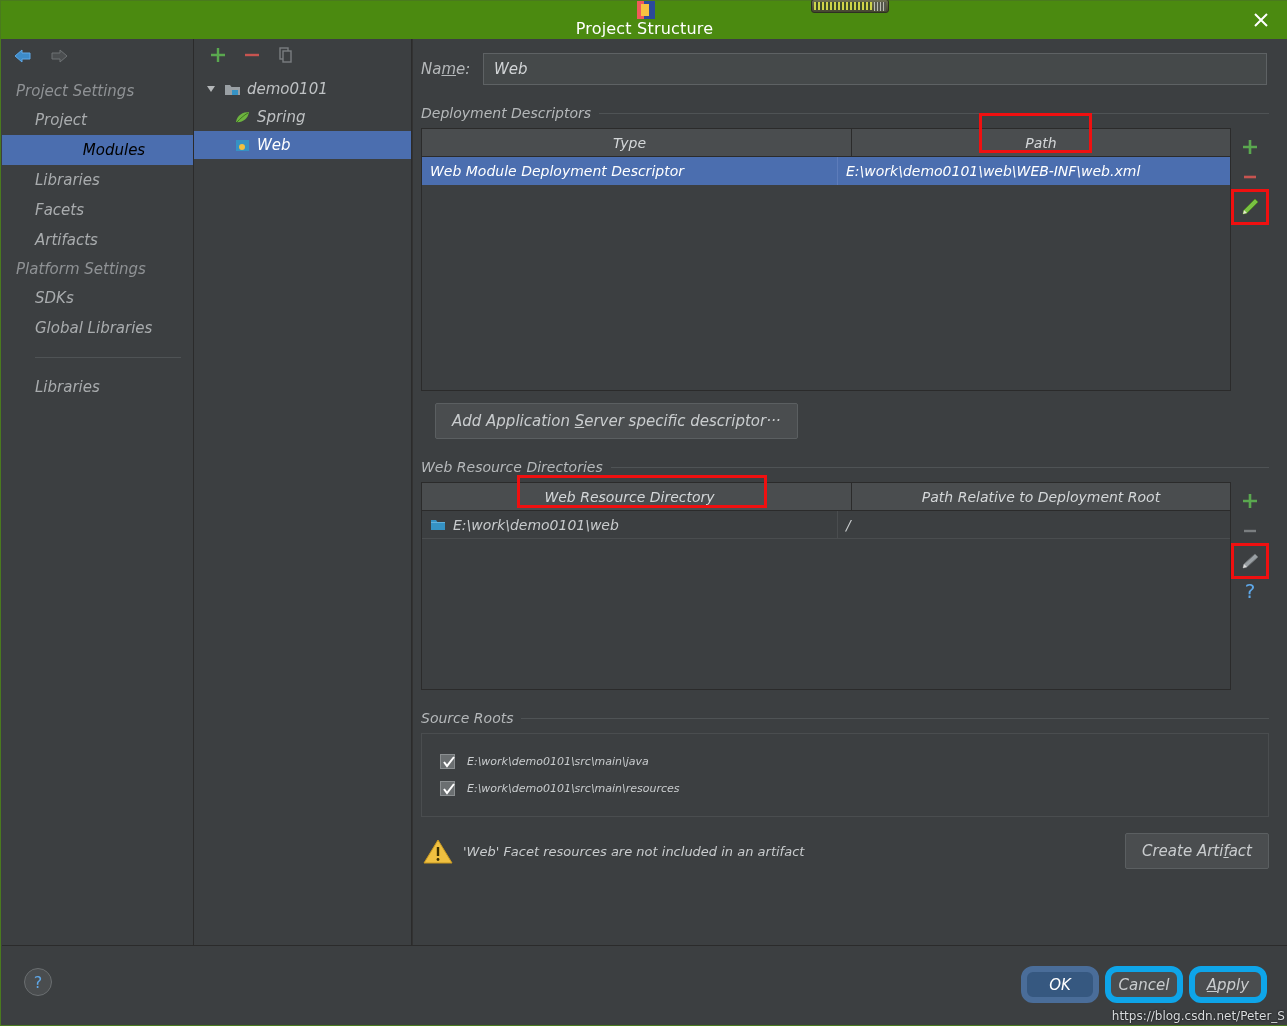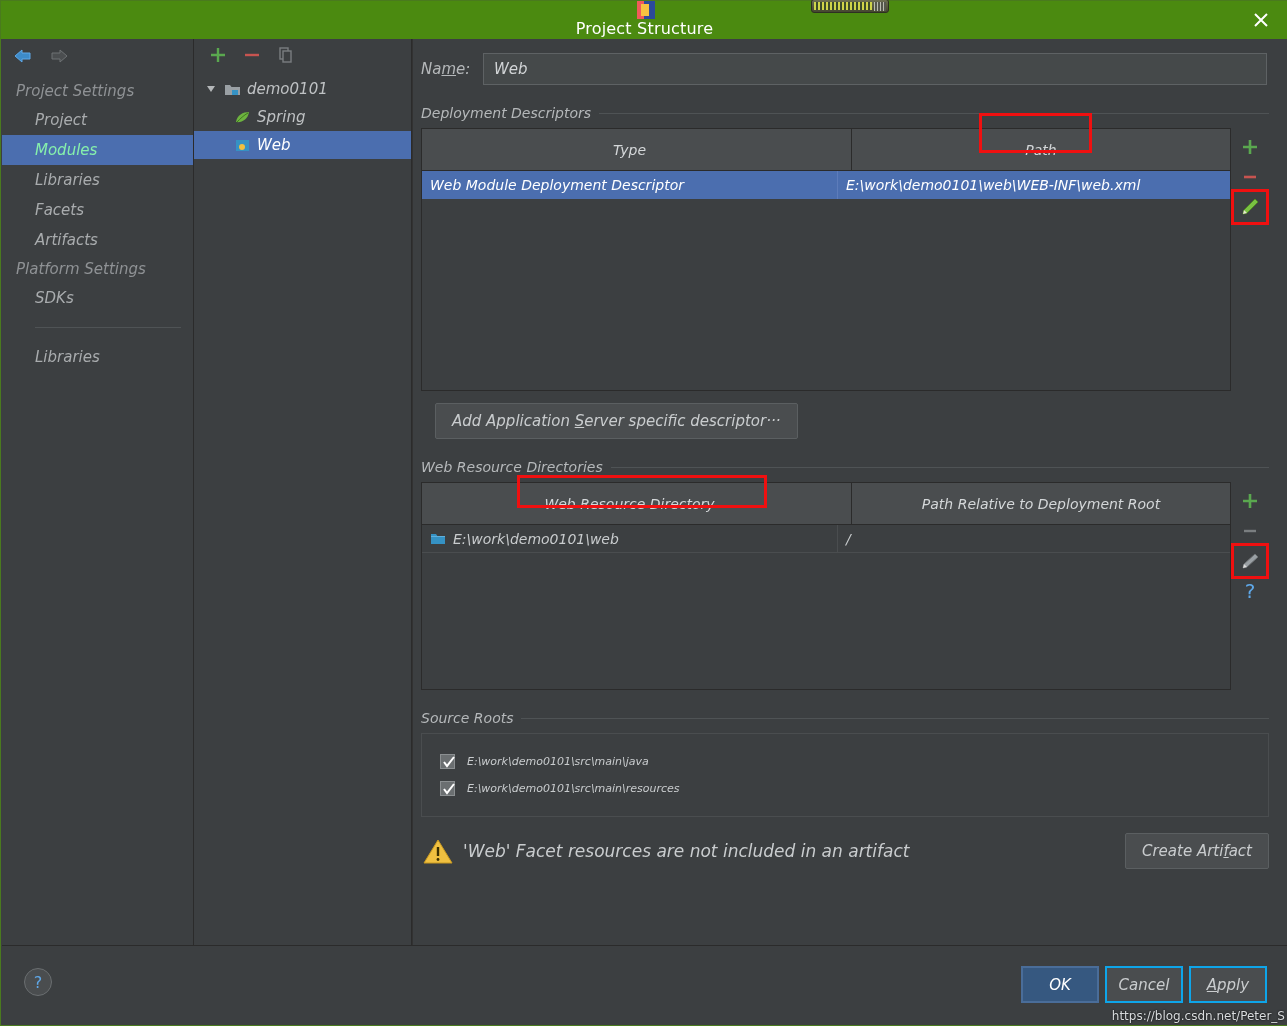--- a/index.html
+++ b/index.html
@@ -76,21 +76,21 @@
   .side-list { margin-top: 4px; }
   .side-group {
     color: #8f9295; font-size: 15px; padding: 5px 0 5px 14px;
     font-family: "DejaVu Sans", sans-serif; font-style: italic;
   }
   .side-item {
     color: #a9acae; font-size: 15px; padding: 6px 0 6px 33px;
     font-family: "DejaVu Sans", sans-serif; font-style: italic;
     white-space: nowrap;
   }
-  .side-item.selected { background: #4b6eaf; color: #86efac; }
+  .side-item.selected { background: #4b6eaf; color: #000000; text-align: center; }
   .side-sep { height: 1px; background: #4f5355; margin: 14px 12px 14px 33px; }
 
   
   .treepanel {
     position: absolute; left: 193px; top: 38px;
     width: 218px; height: 906px;
     background: #3c3f41;
     border-right: 1px solid #2b2b2b;
   }
   .tree-toolbar { height: 32px; display: flex; align-items: center; gap: 14px; padding-left: 14px; }
@@ -140,21 +140,21 @@
   }
   .section-hdr .rule { flex: 1; height: 1px; background: #4f5355; }
 
   
   .tbl-wrap { display: flex; margin: 7px 18px 0 8px; }
   .tbl {
     flex: 1; background: #3c3f41;
     border: 1px solid #2b2b2b;
     display: flex; flex-direction: column;
   }
-  .tbl-head { display: flex; height: 42px; background: #4a4d4f; border-bottom: 1px solid #2b2b2b; gap: 14px; }
+  .tbl-head { display: flex; height: 28px; background: #4a4d4f; border-bottom: 1px solid #2b2b2b; gap: 14px; }
   .th {
     display: flex; align-items: center; justify-content: center;
     color: #d4d7d9; font-size: 14px; font-style: italic;
     font-family: "DejaVu Sans", sans-serif;
     position: relative;
   }
   .th + .th { border-left: 1px solid #2b2b2b; }
   .tbl-body { flex: 1; }
   .tr { display: flex; height: 28px; align-items: stretch; }
   .tr.selected { background: #4b6eaf; }
@@ -203,42 +203,42 @@
   }
   .cb svg { position: absolute; left: 1px; top: 0; }
   .cb-label {
     color: #c9ccce; font-size: 11px; font-style: italic;
     font-family: "DejaVu Sans", sans-serif; white-space: nowrap;
   }
 
   .warn-row { display: flex; align-items: center; margin: 16px 18px 0 8px; }
   .warn-ico { width: 34px; height: 30px; flex: none; display: flex; align-items: center; justify-content: center; }
   .warn-text {
-    flex: 1; color: #c9ccce; font-size: 17px; font-style: italic;
+    flex: 1; color: #c9ccce; font-size: 13px; font-style: italic;
     font-family: "DejaVu Sans", sans-serif; padding-left: 8px; white-space: nowrap;
   }
 
   
   .footer {
     position: absolute; left: 1px; top: 944px; width: 1285px; height: 80px;
     background: #3c3f41; border-top: 1px solid #2b2b2b;
   }
   .help-btn {
     position: absolute; left: 22px; top: 22px; width: 28px; height: 28px;
     border-radius: 50%; background: #4a4d4f; border: 1px solid #6a6e70;
     color: #5fa8e8; font-size: 16px; display: flex; align-items: center; justify-content: center;
     font-family: "DejaVu Sans", sans-serif;
   }
   .footer-actions {
     position: absolute; right: 20px; top: 20px; display: flex; gap: 6px;
   }
   .fbtn {
     min-width: 78px; height: 37px;
     display: flex; align-items: center; justify-content: center;
-    background: #4a4d4f; border: 2px solid #0ea5e9; border-radius: 0;
+    background: #4a4d4f; border: 6px solid #0ea5e9; border-radius: 12px;
     color: #c9ccce; font-size: 15px; font-style: italic;
     font-family: "DejaVu Sans", sans-serif;
   }
   .fbtn.primary { background: #365880; border-color: #4a6d99; color: #ffffff; }
   .fbtn u { text-decoration: underline; }
 
   .watermark {
     position: absolute; right: 2px; bottom: 2px;
     color: #d9dcde; font-size: 12px;
     font-family: "DejaVu Sans", sans-serif;
@@ -285,20 +285,21 @@
 
     <div class="side-list">
       <div class="side-group">Project Settings</div>
       <div class="side-item">Project</div>
       <div class="side-item selected">Modules</div>
       <div class="side-item">Libraries</div>
       <div class="side-item">Facets</div>
       <div class="side-item">Artifacts</div>
       <div class="side-group">Platform Settings</div>
       <div class="side-item">SDKs</div>
+      <div class="side-item">Global Libraries</div>
       <div class="side-sep"></div>
       <div class="side-item">Libraries</div>
     </div>
   </div>
 
   <div class="treepanel">
     <div class="tree-toolbar">
       <div class="tb-btn">
         <svg width="18" height="18" viewBox="0 0 18 18">
             <path d="M9 2 L9 16 M2 9 L16 9" stroke="#5aa84f" stroke-width="2.4"></path>

